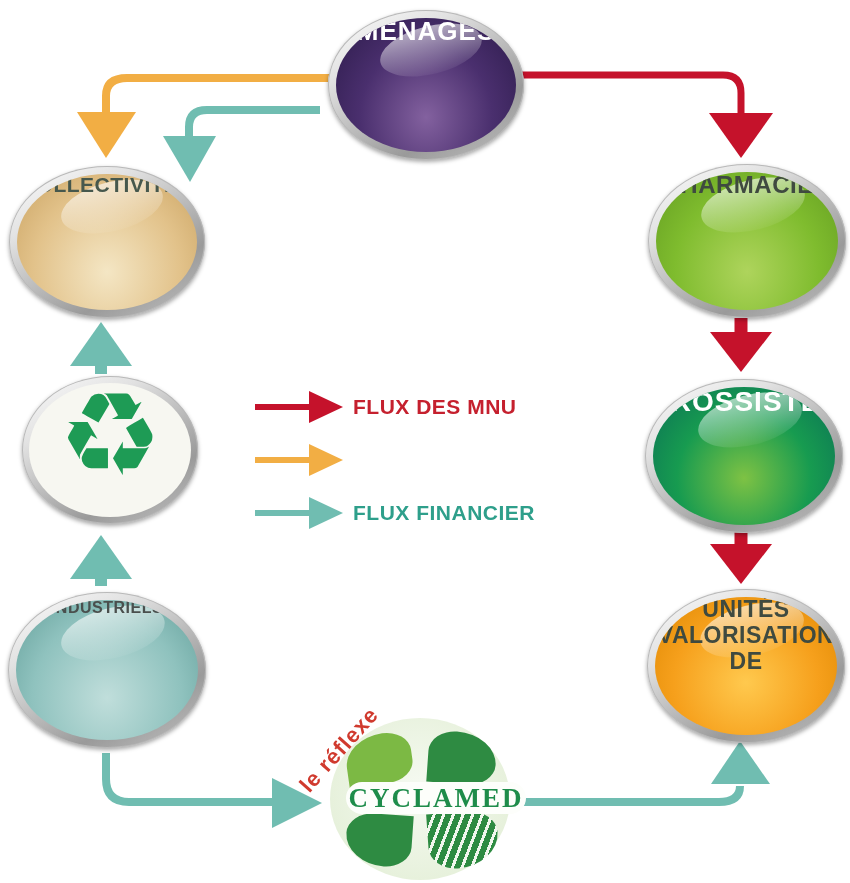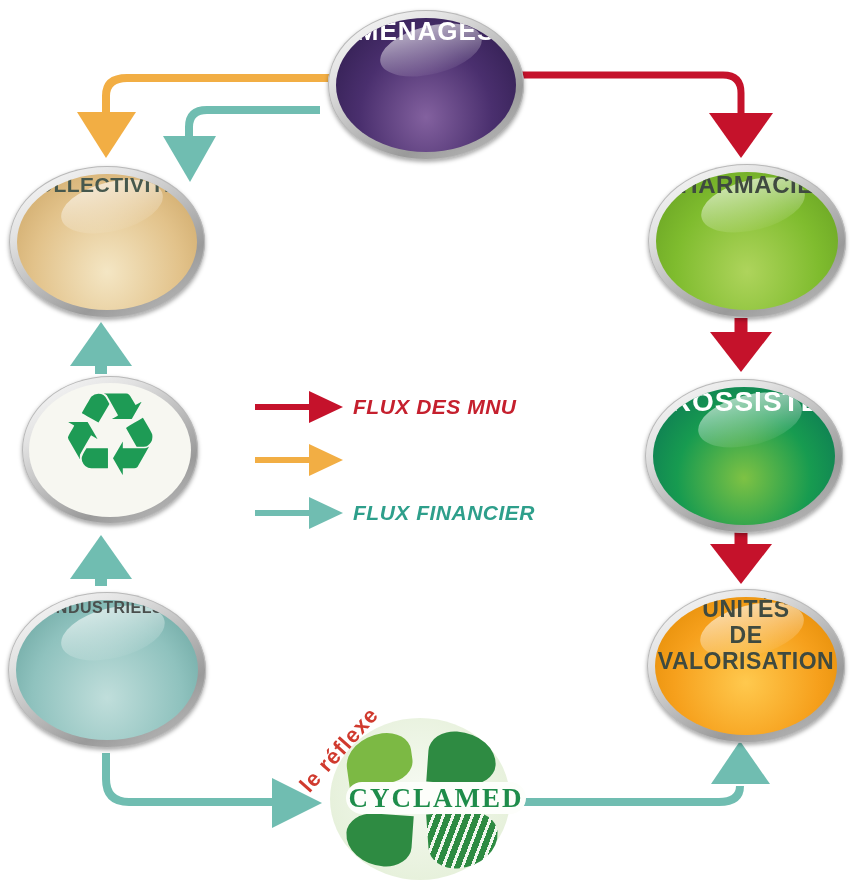--- a/index.html
+++ b/index.html
@@ -56,21 +56,21 @@
   .node--recyclage{left:22px;top:376px;width:176px;height:148px;padding:7px;}
   .node--recyclage .sphere-body{background:#f7f7f1;}
   .node--recyclage .sphere-body::before{display:none;}
   .recycle-glyph{font-family:"DejaVu Sans",sans-serif;font-size:116px;line-height:1;
         color:var(--recycle_green);transform:translateY(-6px);}
 
   
   .legend{position:absolute;left:253px;top:389px;z-index:2;}
   .legend-row{display:flex;align-items:center;height:36px;margin-bottom:17px;}
   .legend-row svg{flex:0 0 auto;margin-right:8px;}
-  .legend-label{font-size:21px;font-weight:bold;letter-spacing:.5px;white-space:nowrap;font-style:italic;}
+  .legend-label{font-size:21px;font-weight:bold;letter-spacing:.5px;white-space:nowrap;}
   .t-red{color:var(--legend_mnu_text);}
   .t-orange{color:var(--legend_emballages_text);}
   .t-teal{color:var(--legend_financier_text);}
 
   
   .cyclamed{position:absolute;left:330px;top:718px;width:180px;height:162px;z-index:2;}
   .cyclamed-circle{position:absolute;left:0;top:0;width:100%;height:100%;border-radius:50%;
         background:radial-gradient(ellipse at 50% 45%,#f6faf2 0%,#e7f1dc 70%,#dcead0 100%);}
   .leaf{position:absolute;}
   .leaf--tl{left:16px;top:16px;width:66px;height:50px;background:var(--cyclamed_leaf_light);
@@ -153,22 +153,22 @@
 <div class="node node--grossistes">
   <div class="sphere-body">
     <span class="node-label">GROSSISTES</span>
   </div>
 </div>
 
 <div class="node node--unites">
   <div class="sphere-body">
     <span class="node-label">
       <span style="display:block">UNITÉS</span>
+      <span style="display:block">VALORISATION</span>
       <span style="display:block">DE</span>
-      <span style="display:block">VALORISATION</span>
     </span>
   </div>
 </div>
 
 <div class="node node--industriels">
   <div class="sphere-body">
     <span class="node-label">INDUSTRIELS</span>
   </div>
 </div>
 

